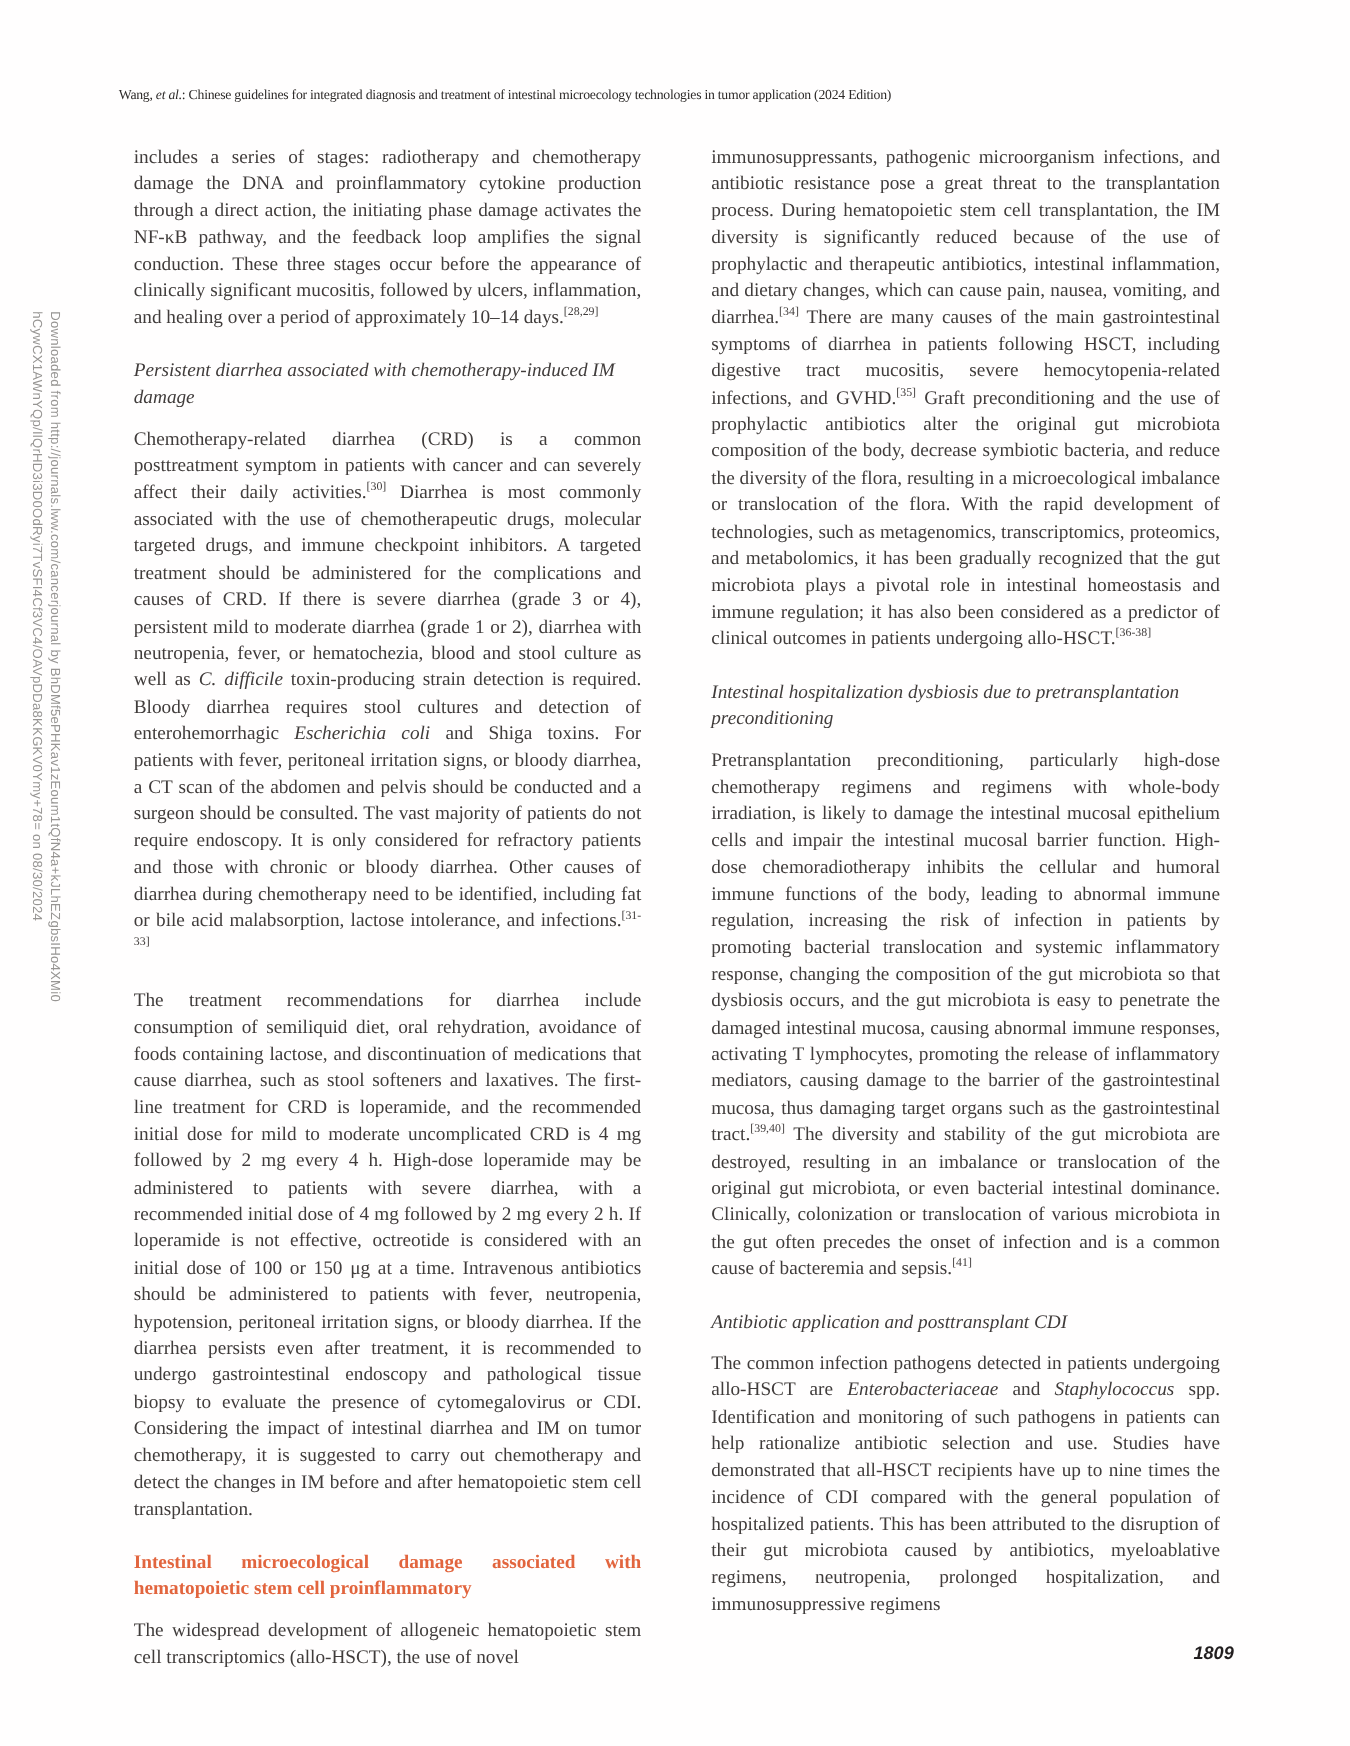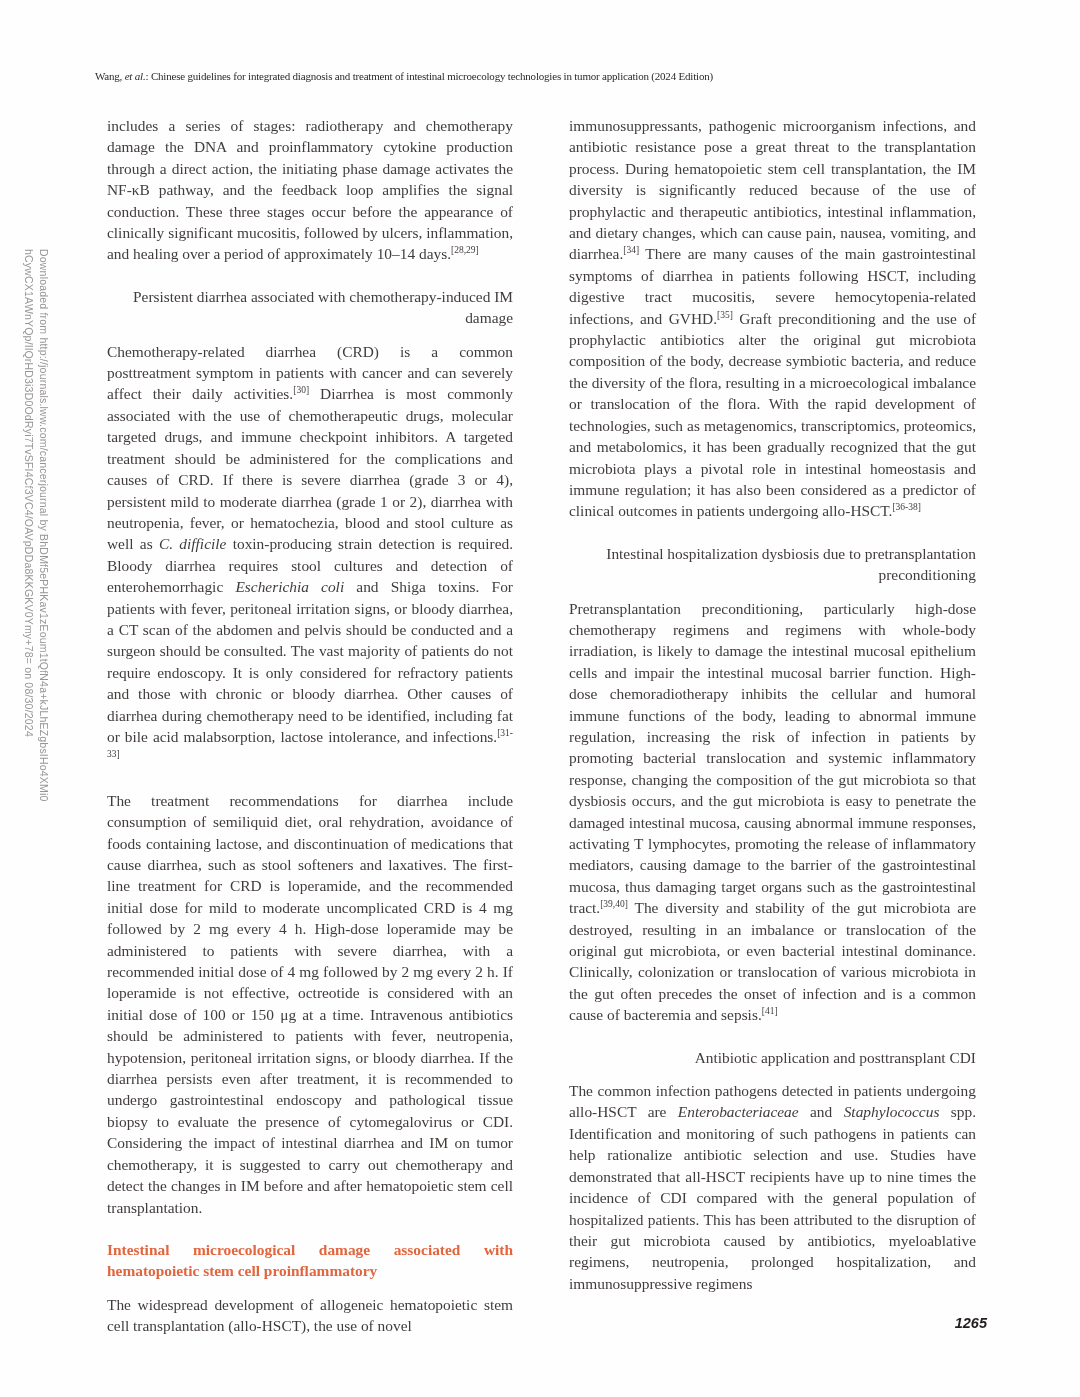--- a/index.html
+++ b/index.html
@@ -12,21 +12,21 @@
   .watermark{position:absolute;left:21px;top:249px;height:1130px;
         writing-mode:vertical-rl;font-family:"Liberation Sans",sans-serif;
         font-size:10.5px;color:#979593;letter-spacing:0.2px;}
   .watermark div{line-height:15px;white-space:nowrap;}
   .col{position:absolute;top:103px;font-size:15.4px;line-height:21.4px;}
   .col-left{left:95px;width:430px;}
   .col-right{left:557px;width:431px;}
   .block{margin:12px;}
   .block + .block{margin-top:21px;}
   .paragraph{text-align:justify;}
-  .subheading{text-align:right;}
+  .subheading{font-style:italic;text-align:left;}
   .subheading + .paragraph{margin-top:0;}
   .section-heading{font-weight:bold;text-align:justify;}
   .section-heading + .paragraph{margin-top:0;}
   sup{font-size:9.5px;line-height:0;vertical-align:super;letter-spacing:0;}
   .footer-left{position:absolute;left:95px;top:1317px;
         font-family:"Liberation Sans",sans-serif;font-size:13px;color:#2d2a29;}
   .footer-left .issue{font-style:italic;}
   .footer-page{position:absolute;right:93px;top:1315px;
         font-family:"Liberation Sans",sans-serif;font-size:14.5px;
         font-weight:bold;font-style:italic;color:#231f20;}
@@ -44,27 +44,27 @@
     <div>Downloaded from http://journals.lww.com/cancerjournal by BhDMf5ePHKav1zEoum1tQfN4a+kJLhEZgbsIHo4XMi0</div>
     <div>hCywCX1AWnYQp/IlQrHD3i3D0OdRyi7TvSFI4Cf3VC4/OAVpDDa8KKGKV0Ymy+78= on 08/30/2024</div>
   </div>
 
   <div class="col col-left">
       <div class="block paragraph"><span>includes a series of stages: radiotherapy and chemotherapy damage the DNA and proinflammatory cytokine production through a direct action, the initiating phase damage activates the NF-κB pathway, and the feedback loop amplifies the signal conduction. These three stages occur before the appearance of clinically significant mucositis, followed by ulcers, inflammation, and healing over a period of approximately 10–14 days.</span><sup>[28,29]</sup></div>
       <div class="block subheading"><span>Persistent diarrhea associated with chemotherapy-induced IM damage</span></div>
       <div class="block paragraph"><span>Chemotherapy-related diarrhea (CRD) is a common posttreatment symptom in patients with cancer and can severely affect their daily activities.</span><sup>[30]</sup><span> Diarrhea is most commonly associated with the use of chemotherapeutic drugs, molecular targeted drugs, and immune checkpoint inhibitors. A targeted treatment should be administered for the complications and causes of CRD. If there is severe diarrhea (grade 3 or 4), persistent mild to moderate diarrhea (grade 1 or 2), diarrhea with neutropenia, fever, or hematochezia, blood and stool culture as well as </span><i>C. difficile</i><span> toxin-producing strain detection is required. Bloody diarrhea requires stool cultures and detection of enterohemorrhagic </span><i>Escherichia coli</i><span> and Shiga toxins. For patients with fever, peritoneal irritation signs, or bloody diarrhea, a CT scan of the abdomen and pelvis should be conducted and a surgeon should be consulted. The vast majority of patients do not require endoscopy. It is only considered for refractory patients and those with chronic or bloody diarrhea. Other causes of diarrhea during chemotherapy need to be identified, including fat or bile acid malabsorption, lactose intolerance, and infections.</span><sup>[31-33]</sup></div>
       <div class="block paragraph"><span>The treatment recommendations for diarrhea include consumption of semiliquid diet, oral rehydration, avoidance of foods containing lactose, and discontinuation of medications that cause diarrhea, such as stool softeners and laxatives. The first-line treatment for CRD is loperamide, and the recommended initial dose for mild to moderate uncomplicated CRD is 4 mg followed by 2 mg every 4 h. High-dose loperamide may be administered to patients with severe diarrhea, with a recommended initial dose of 4 mg followed by 2 mg every 2 h. If loperamide is not effective, octreotide is considered with an initial dose of 100 or 150 μg at a time. Intravenous antibiotics should be administered to patients with fever, neutropenia, hypotension, peritoneal irritation signs, or bloody diarrhea. If the diarrhea persists even after treatment, it is recommended to undergo gastrointestinal endoscopy and pathological tissue biopsy to evaluate the presence of cytomegalovirus or CDI. Considering the impact of intestinal diarrhea and IM on tumor chemotherapy, it is suggested to carry out chemotherapy and detect the changes in IM before and after hematopoietic stem cell transplantation.</span></div>
       <div class="block section-heading" style="color: rgb(226, 101, 62);"><span>Intestinal microecological damage associated with hematopoietic stem cell proinflammatory</span></div>
-      <div class="block paragraph"><span>The widespread development of allogeneic hematopoietic stem cell transplantation (allo-HSCT), the use of novel</span></div>
+      <div class="block paragraph"><span>The widespread development of allogeneic hematopoietic stem cell transcriptomics (allo-HSCT), the use of novel</span></div>
     </div>
 
   <div class="col col-right">
       <div class="block paragraph"><span>immunosuppressants, pathogenic microorganism infections, and antibiotic resistance pose a great threat to the transplantation process. During hematopoietic stem cell transplantation, the IM diversity is significantly reduced because of the use of prophylactic and therapeutic antibiotics, intestinal inflammation, and dietary changes, which can cause pain, nausea, vomiting, and diarrhea.</span><sup>[34]</sup><span> There are many causes of the main gastrointestinal symptoms of diarrhea in patients following HSCT, including digestive tract mucositis, severe hemocytopenia-related infections, and GVHD.</span><sup>[35]</sup><span> Graft preconditioning and the use of prophylactic antibiotics alter the original gut microbiota composition of the body, decrease symbiotic bacteria, and reduce the diversity of the flora, resulting in a microecological imbalance or translocation of the flora. With the rapid development of technologies, such as metagenomics, transcriptomics, proteomics, and metabolomics, it has been gradually recognized that the gut microbiota plays a pivotal role in intestinal homeostasis and immune regulation; it has also been considered as a predictor of clinical outcomes in patients undergoing allo-HSCT.</span><sup>[36-38]</sup></div>
       <div class="block subheading"><span>Intestinal hospitalization dysbiosis due to pretransplantation preconditioning</span></div>
       <div class="block paragraph"><span>Pretransplantation preconditioning, particularly high-dose chemotherapy regimens and regimens with whole-body irradiation, is likely to damage the intestinal mucosal epithelium cells and impair the intestinal mucosal barrier function. High-dose chemoradiotherapy inhibits the cellular and humoral immune functions of the body, leading to abnormal immune regulation, increasing the risk of infection in patients by promoting bacterial translocation and systemic inflammatory response, changing the composition of the gut microbiota so that dysbiosis occurs, and the gut microbiota is easy to penetrate the damaged intestinal mucosa, causing abnormal immune responses, activating T lymphocytes, promoting the release of inflammatory mediators, causing damage to the barrier of the gastrointestinal mucosa, thus damaging target organs such as the gastrointestinal tract.</span><sup>[39,40]</sup><span> The diversity and stability of the gut microbiota are destroyed, resulting in an imbalance or translocation of the original gut microbiota, or even bacterial intestinal dominance. Clinically, colonization or translocation of various microbiota in the gut often precedes the onset of infection and is a common cause of bacteremia and sepsis.</span><sup>[41]</sup></div>
       <div class="block subheading"><span>Antibiotic application and posttransplant CDI</span></div>
       <div class="block paragraph"><span>The common infection pathogens detected in patients undergoing allo-HSCT are </span><i>Enterobacteriaceae</i><span> and </span><i>Staphylococcus</i><span> spp. Identification and monitoring of such pathogens in patients can help rationalize antibiotic selection and use. Studies have demonstrated that all-HSCT recipients have up to nine times the incidence of CDI compared with the general population of hospitalized patients. This has been attributed to the disruption of their gut microbiota caused by antibiotics, myeloablative regimens, neutropenia, prolonged hospitalization, and immunosuppressive regimens</span></div>
     </div>
 
 
-  <div class="footer-page">1265</div>
+  <div class="footer-page">1809</div>
 
 </div>
 
 </body></html>

